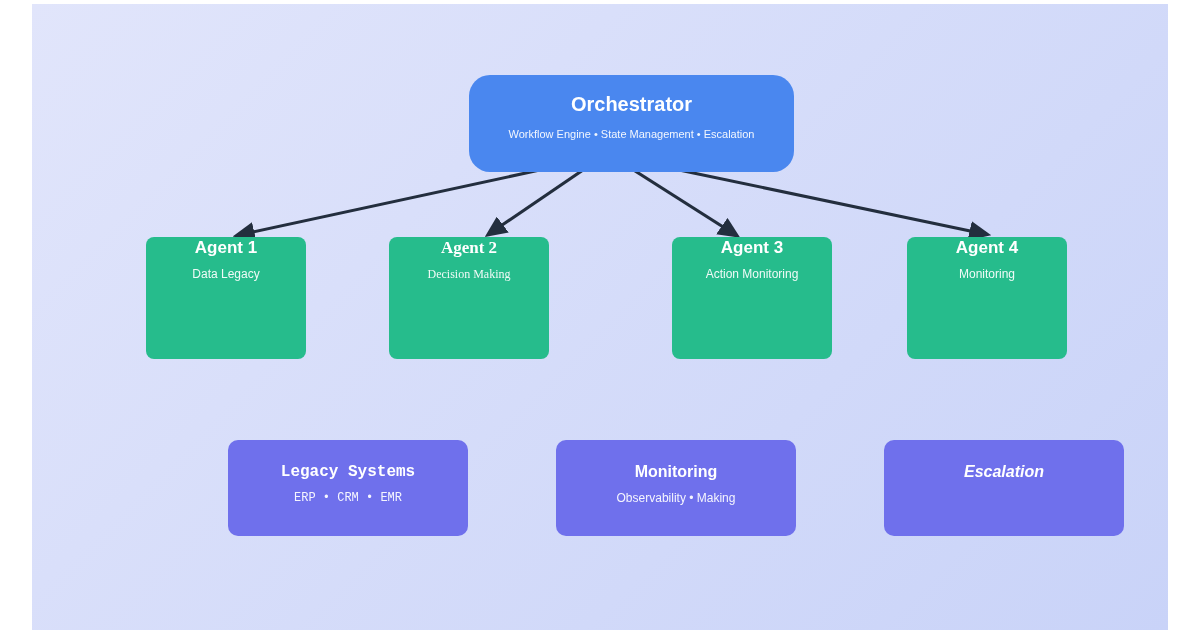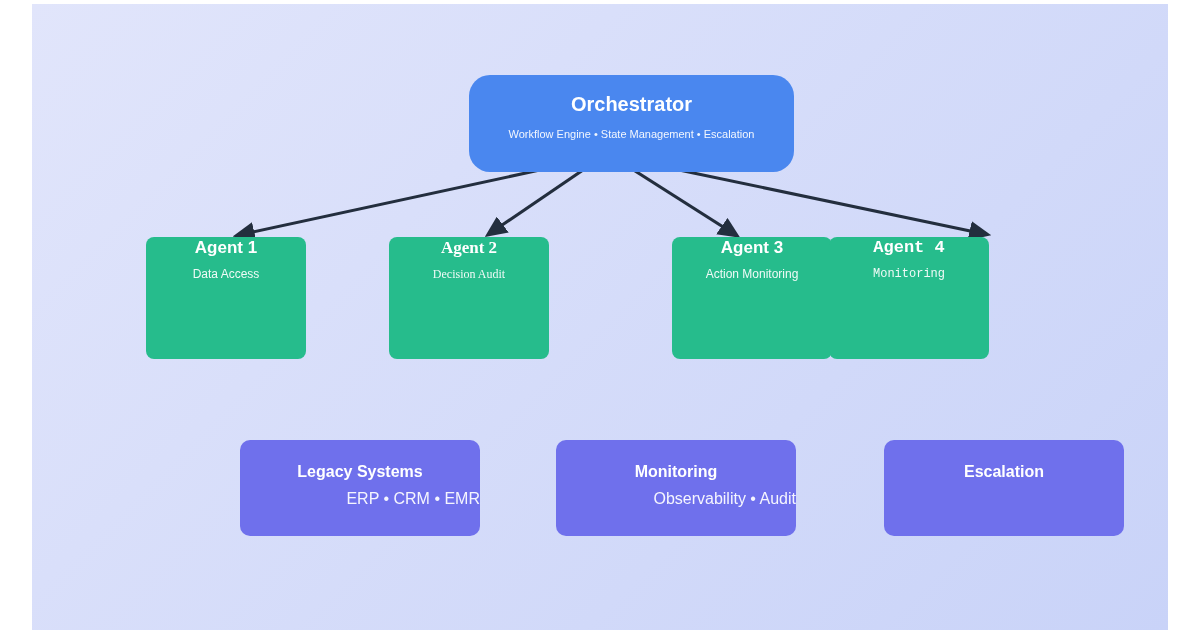--- a/index.html
+++ b/index.html
@@ -64,35 +64,35 @@
     width: 160px;
     height: 122px;
     background: var(--c-agent);
     border-radius: 8px;
   }
   .node-agent .title { font-size: 17px; line-height: 21px; }
   .node-agent .subtitle { font-size: 12px; line-height: 15px; margin-top: 9px; }
   .node-agent-1 { left: 114px; }
   .node-agent-2 { left: 357px; font-family: Liberation Serif, serif; }
   .node-agent-3 { left: 600px; margin-left: 40px; }
-  .node-agent-4 { left: 797px; font-family: Liberation Mono, monospace; }
+  .node-agent-4 { left: 875px; }
 
   .node-system {
     top: 436px;
     width: 240px;
     height: 96px;
     background: var(--c-system);
     border-radius: 10px;
     padding-top: 22px;
   }
   .node-system .title { font-size: 16px; line-height: 20px; }
-  .node-system .subtitle { font-size: 16px; line-height: 15px; margin-top: 9px; text-align: right; }
-  .node-system-1 { left: 208px; }
+  .node-system .subtitle { font-size: 12px; line-height: 15px; margin-top: 9px; }
+  .node-system-1 { left: 196px; font-family: Liberation Mono, monospace; }
   .node-system-2 { left: 524px; }
-  .node-system-3 { left: 852px; }
+  .node-system-3 { left: 852px; font-style: italic; }
 </style>
 </head>
 <body>
 
 <div class="canvas">
 
   <svg class="arrow-layer" viewBox="32 4 1136 626" preserveAspectRatio="none" aria-hidden="true">
     <defs>
       <marker id="ah" class="head" markerWidth="7" markerHeight="6.5" refX="5.6" refY="3.25" orient="auto" markerUnits="strokeWidth">
         <path d="M0,0 L7,3.25 L0,6.5 Z" class="head"></path>
@@ -104,40 +104,40 @@
     <line x1="640" y1="168" x2="936" y2="233" marker-end="url(#ah)"></line>
   </svg>
 
   <div class="node node-orchestrator">
     <div class="title">Orchestrator</div>
     <div class="subtitle">Workflow Engine • State Management • Escalation</div>
   </div>
 
   <div class="node node-agent node-agent-1">
     <div class="title">Agent 1</div>
-    <div class="subtitle">Data Access</div>
+    <div class="subtitle">Data Legacy</div>
   </div>
   <div class="node node-agent node-agent-2">
     <div class="title">Agent 2</div>
-    <div class="subtitle">Decision Audit</div>
+    <div class="subtitle">Decision Making</div>
   </div>
   <div class="node node-agent node-agent-3">
     <div class="title">Agent 3</div>
     <div class="subtitle">Action Monitoring</div>
   </div>
   <div class="node node-agent node-agent-4">
     <div class="title">Agent 4</div>
     <div class="subtitle">Monitoring</div>
   </div>
 
   <div class="node node-system node-system-1">
     <div class="title">Legacy Systems</div>
     <div class="subtitle">ERP • CRM • EMR</div>
   </div>
   <div class="node node-system node-system-2">
     <div class="title">Monitoring</div>
-    <div class="subtitle">Observability • Audit</div>
+    <div class="subtitle">Observability • Making</div>
   </div>
   <div class="node node-system node-system-3">
     <div class="title">Escalation</div>
   </div>
 
 </div>
 
 </body></html>

